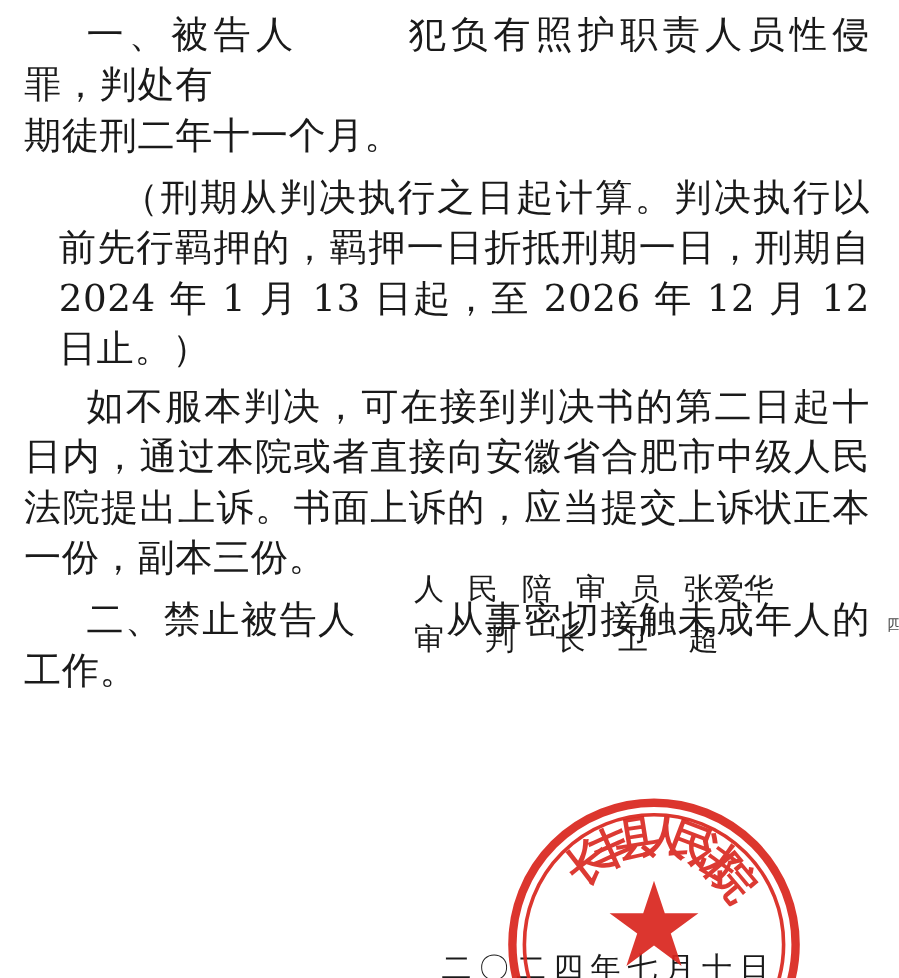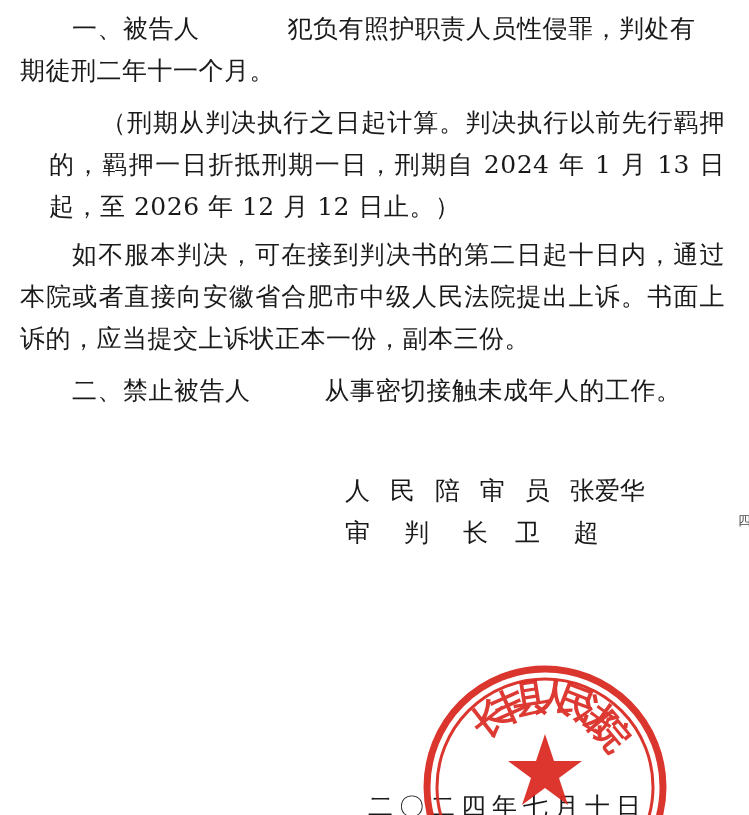--- a/index.html
+++ b/index.html
@@ -18,21 +18,21 @@
     overflow: hidden;
   }
   .doc-body {
     position: absolute;
     left: 0;
     top: 0;
     width: 749px;
   }
   .para {
     font-family: "DejaVu Serif", serif;
-    font-size: 25px;
+    font-size: 31px;
     line-height: 42px;
     color: #1a1a1a;
     letter-spacing: 0.5px;
     margin: 0;
     padding: 0 24px 0 20px;
     text-align: justify;
     text-justify: inter-character;
   }
   .indent {
     text-indent: 52px;

